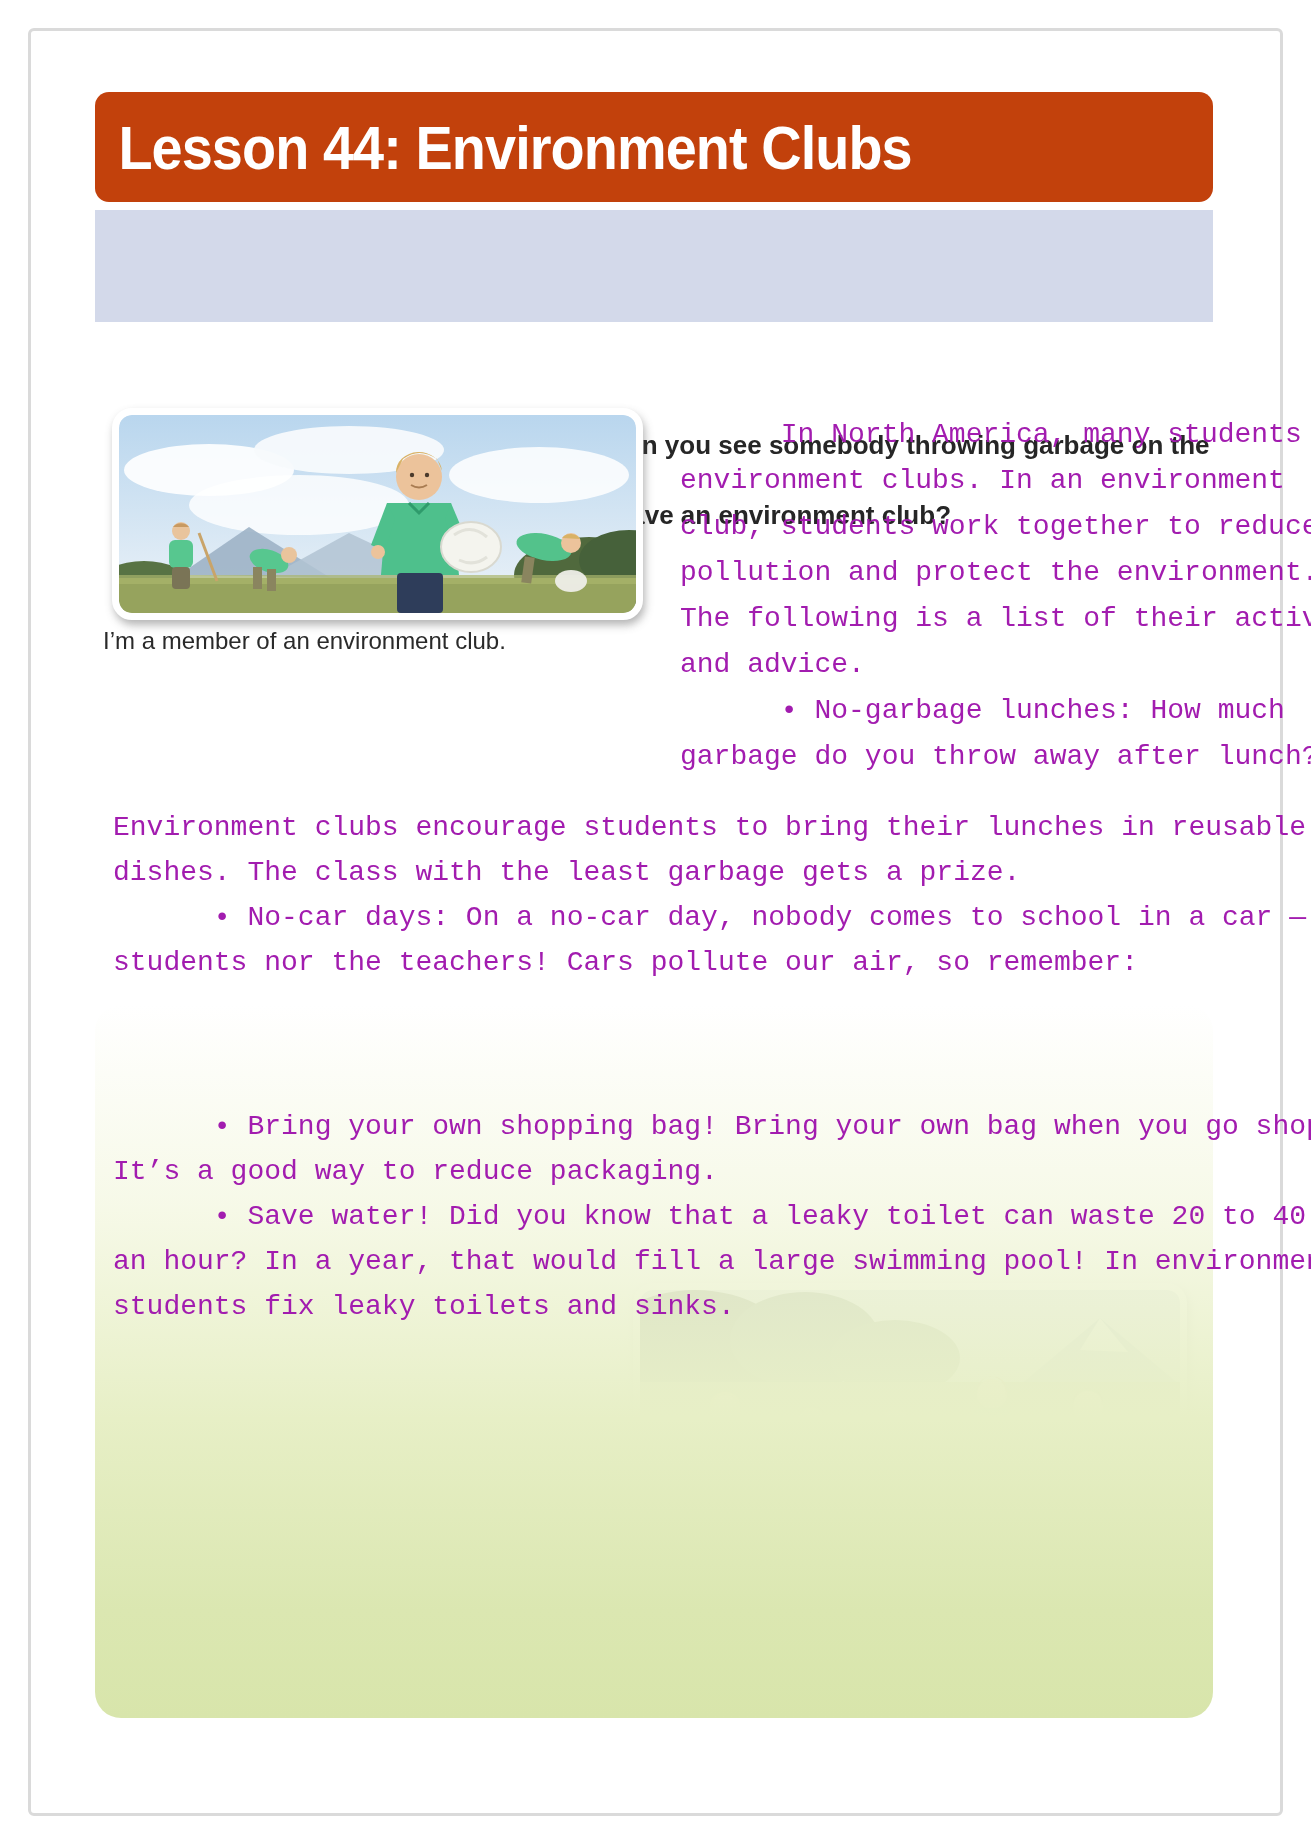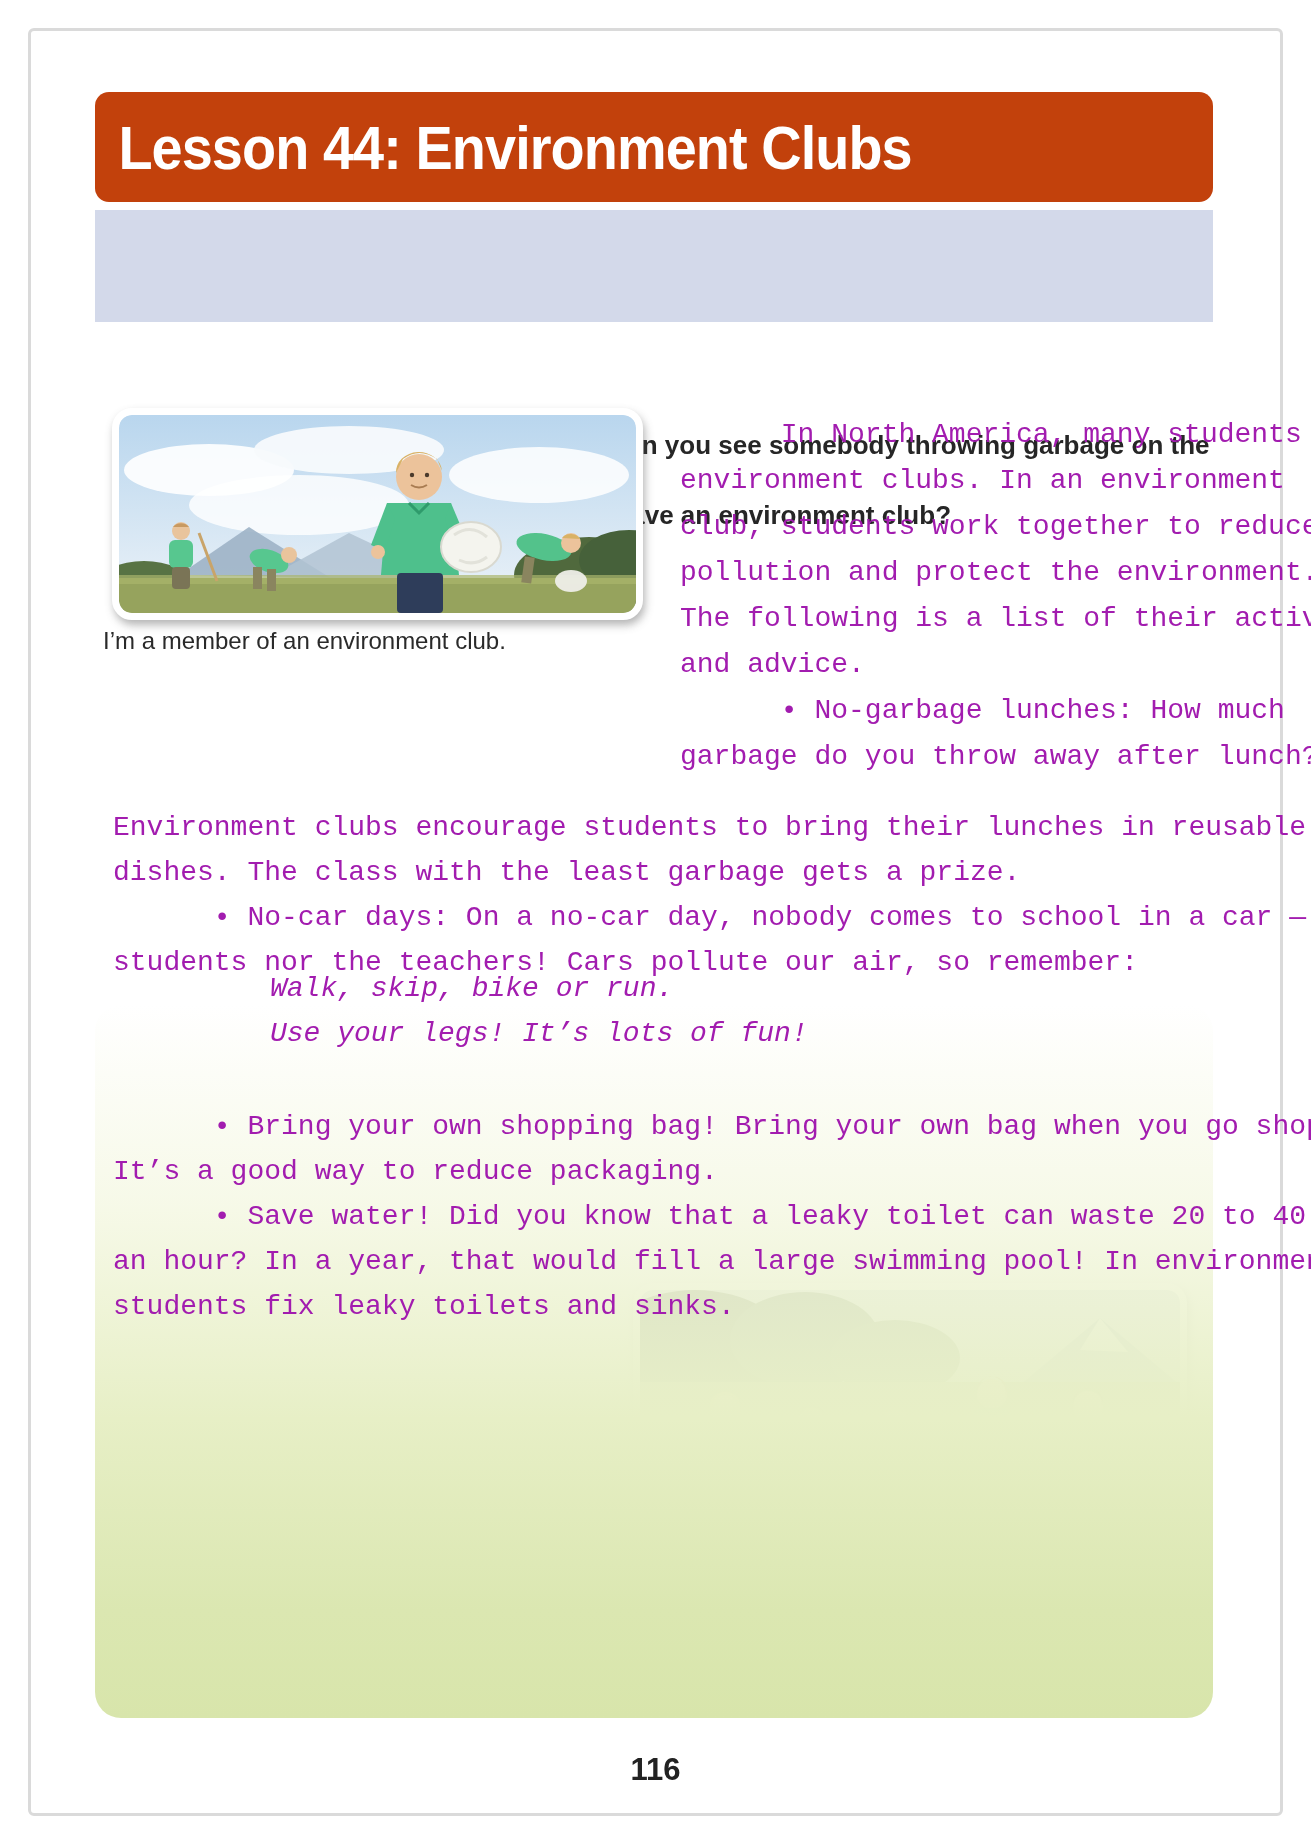--- a/index.html
+++ b/index.html
@@ -159,22 +159,20 @@
 club, students work together to reduce
 pollution and protect the environment.
 The following is a list of their activities
 and advice.
       • No-garbage lunches: How much
 garbage do you throw away after lunch?</div>
   <div class="serif" id="block1">Environment clubs encourage students to bring their lunches in reusable bags and
 dishes. The class with the least garbage gets a prize.
       • No-car days: On a no-car day, nobody comes to school in a car — neither the
 students nor the teachers! Cars pollute our air, so remember:</div>
-  <div class="serif" id="poem">Walk, skip, bike or run.
-Use your legs! It’s lots of fun!</div>
   <div class="serif" id="block2">      • Bring your own shopping bag! Bring your own bag when you go shopping.
 It’s a good way to reduce packaging.
       • Save water! Did you know that a leaky toilet can waste 20 to 40 litres of water
 an hour? In a year, that would fill a large swimming pool! In environment clubs,
 students fix leaky toilets and sinks.</div>
 
   <div class="photo" id="photo-bottom">
     <svg width="540" height="340" viewBox="0 0 540 340">
       <rect width="540" height="120" fill="#ccd7dd"></rect>
       <polygon points="380,95 460,28 540,95" fill="#8fa5b2" opacity=".9"></polygon>
@@ -255,15 +253,14 @@
       <ellipse cx="315" cy="305" rx="34" ry="26" fill="#e9e9e3"></ellipse>
       <path d="M292 295 Q 315 278 338 296 M296 315 Q 316 326 336 312" fill="none" stroke="#cfcfc6" stroke-width="3"></path>
       <ellipse cx="408" cy="312" rx="26" ry="20" fill="#edede7"></ellipse>
       <ellipse cx="505" cy="315" rx="28" ry="20" fill="#e6e6df"></ellipse>
       <path d="M394 304 Q 408 294 422 306" fill="none" stroke="#d2d2c9" stroke-width="3"></path>
     </svg>
   </div>
   <div class="caption" id="caption-bottom">Let’s work together to make our environment clean.
 Could your school do some of these things?</div>
 
-  <div class="page-number">116</div>
 
 </div>
 
 </body></html>

